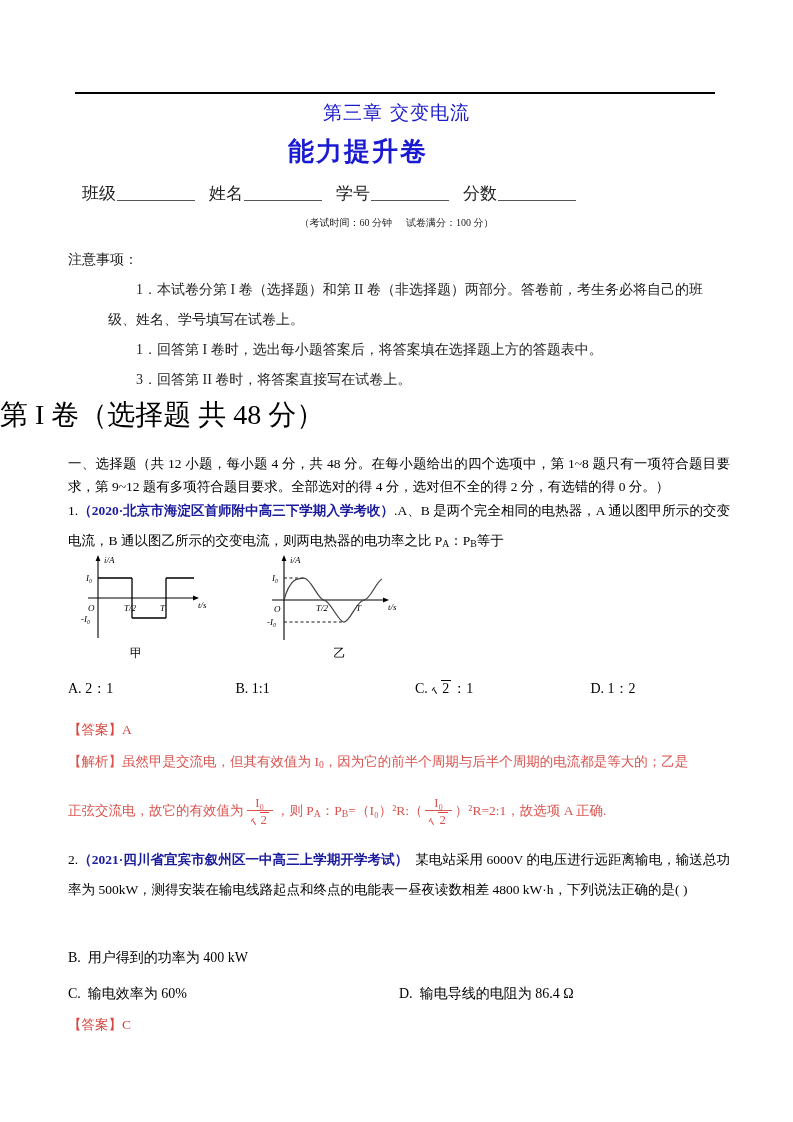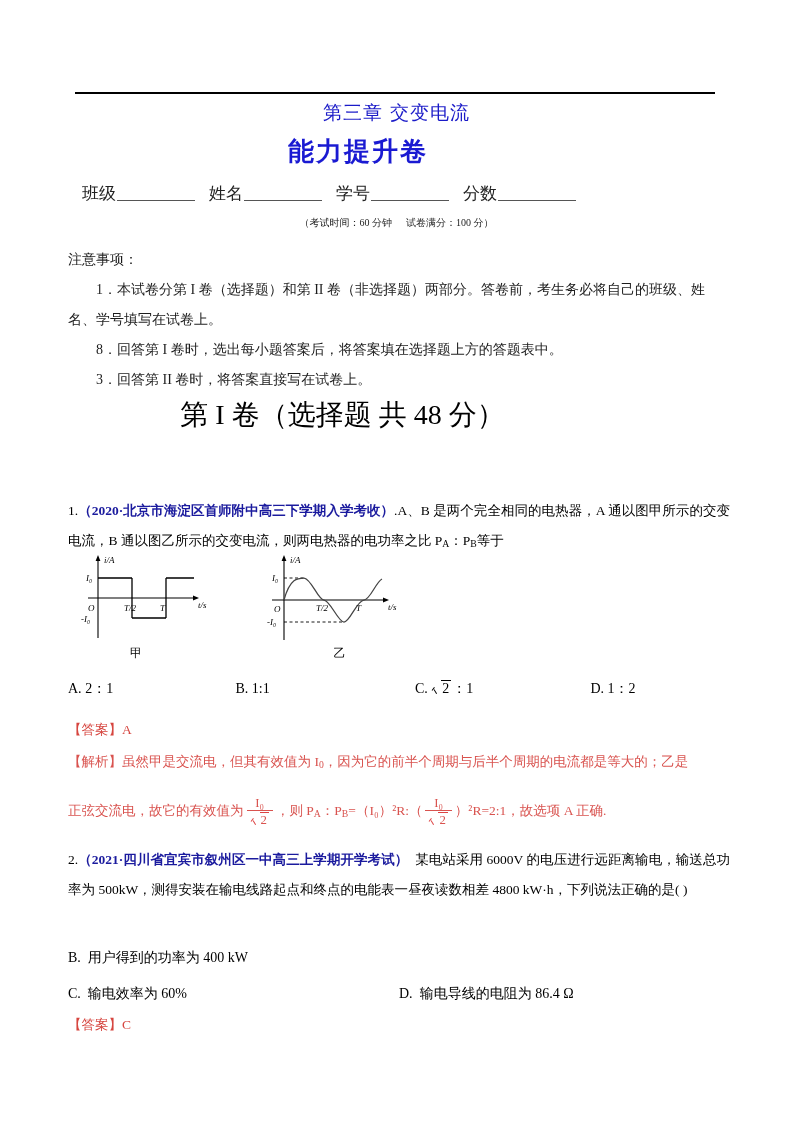--- a/index.html
+++ b/index.html
@@ -89,28 +89,27 @@
   .notice {
     position: absolute;
     left: 68px;
     top: 245px;
     width: 660px;
     font-size: 14px;
     line-height: 30px;
     color: #1c1c1c;
   }
   .notice .n-head { }
-  .notice .n-item { text-indent: 28px; }
+  .notice .n-item { text-indent: 28px; margin-left: 40px; }
 
   
   .section-title {
     position: absolute;
     left: 0; top: 396px;
     width: 685px;
-    text-align: center;
     font-size: 28px;
     font-family: "Liberation Serif", serif;
   }
   .mc-instructions {
     position: absolute;
     left: 68px;
     top: 452px;
     width: 662px;
     font-size: 13.5px;
     line-height: 23px;
@@ -260,25 +259,26 @@
     <span class="fld"><span>班级</span><span class="blank"></span></span><span class="fld"><span>姓名</span><span class="blank"></span></span><span class="fld"><span>学号</span><span class="blank"></span></span><span class="fld"><span>分数</span><span class="blank"></span></span>
   </div>
 
   <div class="exam-meta">
     <span>（考试时间：60 分钟</span><span class="gap"></span><span>试卷满分：100 分）</span>
   </div>
 
   <div class="notice">
     <div class="n-head">注意事项：</div>
     <div class="n-item">1．本试卷分第 I 卷（选择题）和第 II 卷（非选择题）两部分。答卷前，考生务必将自己的班级、姓名、学号填写在试卷上。</div>
-    <div class="n-item">8．回答第 I 卷时，选出每小题答案后，将答案填在选择题上方的答题表中。</div>
+    <div class="n-item">1．回答第 I 卷时，选出每小题答案后，将答案填在选择题上方的答题表中。</div>
     <div class="n-item">3．回答第 II 卷时，将答案直接写在试卷上。</div>
   </div>
 
   <div class="section-title">第 I 卷（选择题 共 48 分）</div>
+  <div class="mc-instructions">一、选择题（共 12 小题，每小题 4 分，共 48 分。在每小题给出的四个选项中，第 1~8 题只有一项符合题目要求，第 9~12 题有多项符合题目要求。全部选对的得 4 分，选对但不全的得 2 分，有选错的得 0 分。）</div>
 
   <div class="q-block" style="top:496px;">
     <div class="q-text">
       <span class="qnum">1.</span><span class="src">（2020·北京市海淀区首师附中高三下学期入学考收）</span><span>.A、B 是两个完全相同的电热器，A 通以图甲所</span><span>示的交变电流，B 通以图乙所示的交变电流，则两电热器的电功率之比 P</span><span class="sub">A</span><span>：P</span><span class="sub">B</span><span>等于</span>
     </div>
   </div>
 
   <div class="figures">
 
     <div class="fig fig-jia">

